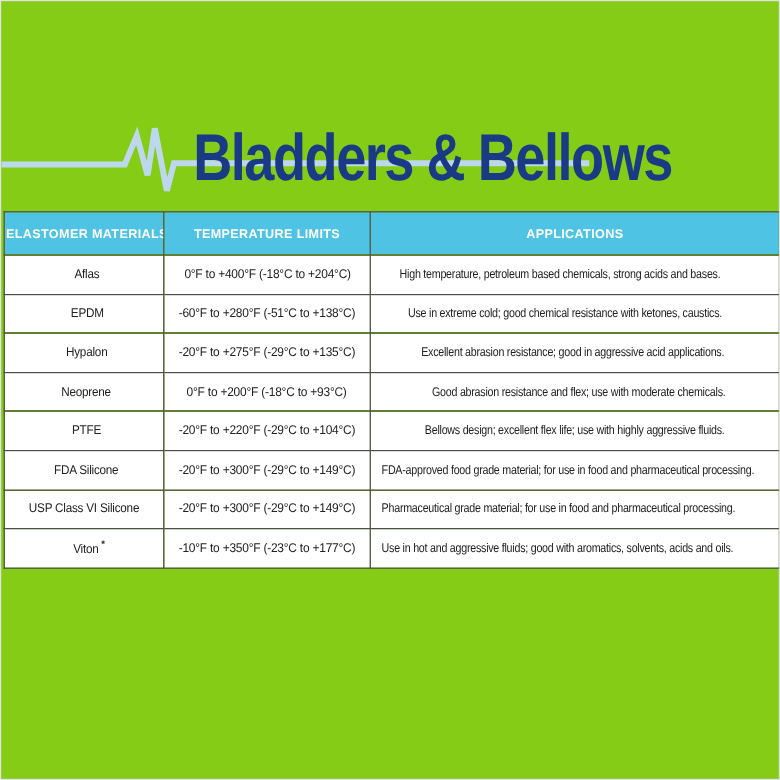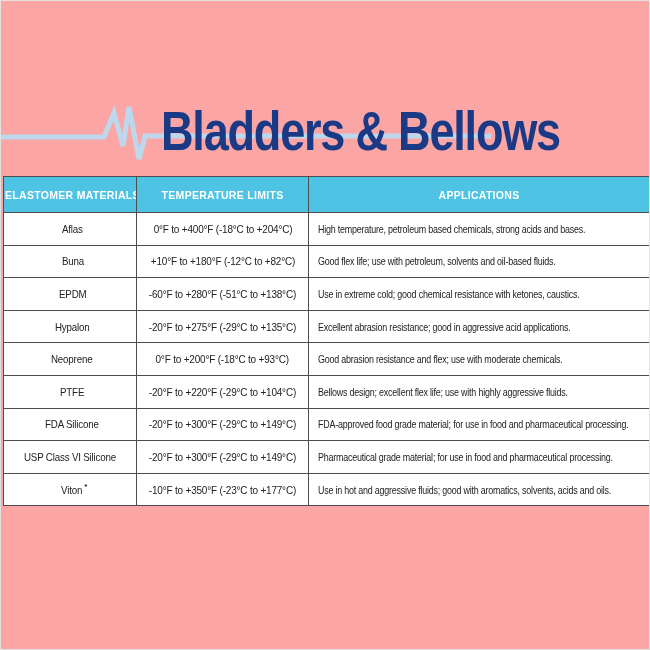--- a/index.html
+++ b/index.html
@@ -1,17 +1,17 @@
 <!DOCTYPE html>
 <html><head>
 <meta charset="utf-8">
 <style>
   html,body{margin:0;padding:0;background:#fff;}
   #page{
-    position:relative;width:648px;height:648px;background:#fca5a5;
+    position:relative;width:648px;height:648px;background:#84cc16;
     border:1px solid #e2e2e2;overflow:hidden;
     font-family:"Liberation Sans","DejaVu Sans",sans-serif;
   }
   
   #brand{position:absolute;left:0;top:0;width:650px;height:175px;}
   #pulse{position:absolute;left:0;top:0;width:650px;height:175px;}
   #page-title{
     position:absolute;left:160px;top:101px;margin:0;
     font-size:55px;line-height:58px;font-weight:bold;color:#1a3a85;
     letter-spacing:-1.5px;white-space:nowrap;
@@ -25,21 +25,21 @@
   #spec-table th,#spec-table td{
     border:1px solid #4d4d4d;overflow:hidden;white-space:nowrap;
   }
   #spec-table th{
     height:33px;background:#4fc3e3;color:#ffffff;
     font-size:10.5px;font-weight:bold;text-align:center;letter-spacing:.3px;
   }
   #spec-table td{height:29.6px;font-size:10.5px;color:#222222;background:#ffffff;}
   td.c-material{padding-left:8px;text-align:center;}
   td.c-temp{text-align:center;padding:0 0;}
-  td.c-app{padding-left:9px;text-align:left;}
+  td.c-app{padding-left:9px;text-align:right;}
   .ct{display:inline-block;letter-spacing:-0.2px;transform:scaleX(0.93);transform-origin:0 50%;}
   .ct-temp{display:inline-block;letter-spacing:-0.2px;transform:scaleX(0.95);transform-origin:50% 50%;}
   .ct-app{display:inline-block;letter-spacing:-0.25px;transform:scaleX(0.85);transform-origin:0 50%;}
   sup.fn{font-size:8px;position:relative;top:-1px;left:1px;font-weight:bold;}
 </style>
 </head>
 <body>
 
 <div id="page">
 
@@ -61,25 +61,20 @@
         <th>ELASTOMER MATERIALS</th>
         <th>TEMPERATURE LIMITS</th>
         <th>APPLICATIONS</th>
       </tr>
     </thead>
     <tbody>
       <tr>
         <td class="c-material"><span class="ct">Aflas</span></td>
         <td class="c-temp"><span class="ct-temp">0°F to +400°F (-18°C to +204°C)</span></td>
         <td class="c-app"><span class="ct-app">High temperature, petroleum based chemicals, strong acids and bases.</span></td>
-      </tr>
-      <tr>
-        <td class="c-material"><span class="ct">Buna</span></td>
-        <td class="c-temp"><span class="ct-temp">+10°F to +180°F (-12°C to +82°C)</span></td>
-        <td class="c-app"><span class="ct-app">Good flex life; use with petroleum, solvents and oil-based fluids.</span></td>
       </tr>
       <tr>
         <td class="c-material"><span class="ct">EPDM</span></td>
         <td class="c-temp"><span class="ct-temp">-60°F to +280°F (-51°C to +138°C)</span></td>
         <td class="c-app"><span class="ct-app">Use in extreme cold; good chemical resistance with ketones, caustics.</span></td>
       </tr>
       <tr>
         <td class="c-material"><span class="ct">Hypalon</span></td>
         <td class="c-temp"><span class="ct-temp">-20°F to +275°F (-29°C to +135°C)</span></td>
         <td class="c-app"><span class="ct-app">Excellent abrasion resistance; good in aggressive acid applications.</span></td>

